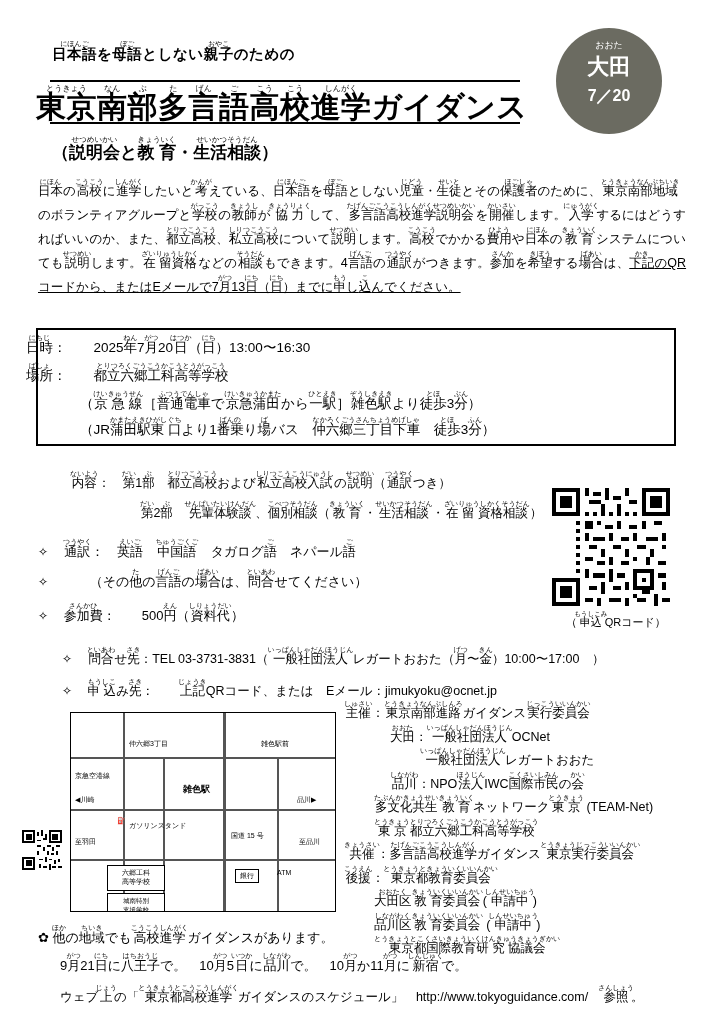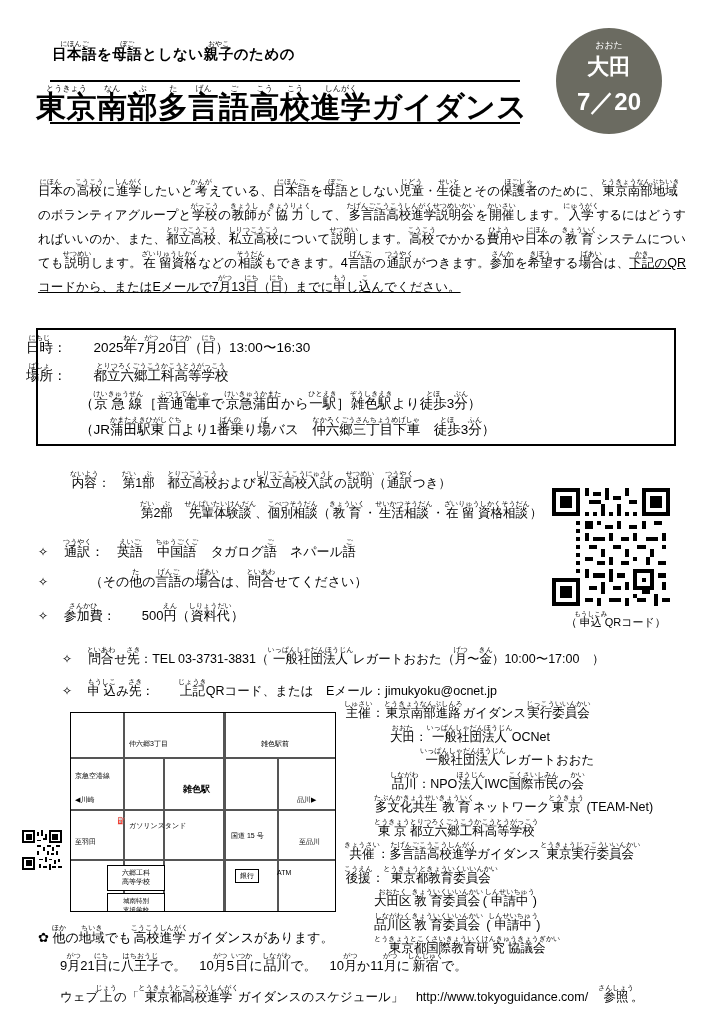--- a/index.html
+++ b/index.html
@@ -89,21 +89,21 @@
   }
   .badge .b-name {
     position: absolute;
     left: 0; right: 0; top: 24px;
     font-size: 22px;
     font-weight: bold;
   }
   .badge .b-date {
     position: absolute;
     left: 0; right: 0; top: 58px;
-    font-size: 24px;
+    font-size: 16px;
     font-weight: bold;
   }
 
   
   .intro {
     position: absolute;
     left: 38px; top: 178px;
     width: 648px;
     font-size: 12.5px;
     line-height: 24px;
@@ -257,20 +257,23 @@
   <div class="hdr-sub">
     <ruby>日本語<rt>にほんご</rt></ruby>を<ruby>母語<rt>ぼご</rt></ruby>としない<ruby>親子<rt>おやこ</rt></ruby>のための
   </div>
 
   <div class="hdr-rule"></div>
   <div class="hdr-main">
     <ruby>東京<rt>とうきょう</rt></ruby><ruby>南<rt>なん</rt></ruby><ruby>部<rt>ぶ</rt></ruby><ruby>多<rt>た</rt></ruby><ruby>言<rt>げん</rt></ruby><ruby>語<rt>ご</rt></ruby><ruby>高<rt>こう</rt></ruby><ruby>校<rt>こう</rt></ruby><ruby>進学<rt>しんがく</rt></ruby>ガイダンス
   </div>
   <div class="hdr-rule2"></div>
 
+  <div class="hdr-third">
+    （<ruby>説明会<rt>せつめいかい</rt></ruby>と<ruby>教 育<rt>きょういく</rt></ruby>・<ruby>生活相談<rt>せいかつそうだん</rt></ruby>）
+  </div>
 
   <div class="badge">
     <div class="b-ruby">おおた</div>
     <div class="b-name">大田</div>
     <div class="b-date">7／20</div>
   </div>
 
   <div class="intro">
     <p>
       <ruby>日本<rt>にほん</rt></ruby>の<ruby>高校<rt>こうこう</rt></ruby>に<ruby>進学<rt>しんがく</rt></ruby>したいと<ruby>考<rt>かんが</rt></ruby>えている、<ruby>日本語<rt>にほんご</rt></ruby>を<ruby>母語<rt>ぼご</rt></ruby>としない<ruby>児童<rt>じどう</rt></ruby>・<ruby>生徒<rt>せいと</rt></ruby>とその<ruby>保護者<rt>ほごしゃ</rt></ruby>のために、<ruby>東京南部地域<rt>とうきょうなんぶちいき</rt></ruby>のボランティアグループと<ruby>学校<rt>がっこう</rt></ruby>の<ruby>教師<rt>きょうし</rt></ruby>が<ruby>協 力<rt>きょうりょく</rt></ruby>して、<ruby>多言語高校進学説明会<rt>たげんごこうこうしんがくせつめいかい</rt></ruby>を<ruby>開催<rt>かいさい</rt></ruby>します。<ruby>入学<rt>にゅうがく</rt></ruby>するにはどうすればいいのか、また、<ruby>都立高校<rt>とりつこうこう</rt></ruby>、<ruby>私立高校<rt>しりつこうこう</rt></ruby>について<ruby>説明<rt>せつめい</rt></ruby>します。<ruby>高校<rt>こうこう</rt></ruby>でかかる<ruby>費用<rt>ひよう</rt></ruby>や<ruby>日本<rt>にほん</rt></ruby>の<ruby>教 育<rt>きょういく</rt></ruby>システムについても<ruby>説明<rt>せつめい</rt></ruby>します。<ruby>在 留資格<rt>ざいりゅうしかく</rt></ruby>などの<ruby>相談<rt>そうだん</rt></ruby>もできます。4<ruby>言語<rt>げんご</rt></ruby>の<ruby>通訳<rt>つうやく</rt></ruby>がつきます。<ruby>参加<rt>さんか</rt></ruby>を<ruby>希望<rt>きぼう</rt></ruby>する<ruby>場合<rt>ばあい</rt></ruby>は、<span class="u"><ruby>下記<rt>かき</rt></ruby>のQRコードから、またはEメールで7<ruby>月<rt>がつ</rt></ruby>13<ruby>日<rt>にち</rt></ruby>（<ruby>日<rt>にち</rt></ruby>）までに<ruby>申<rt>もう</rt></ruby>し<ruby>込<rt>こ</rt></ruby>んでください。</span>

